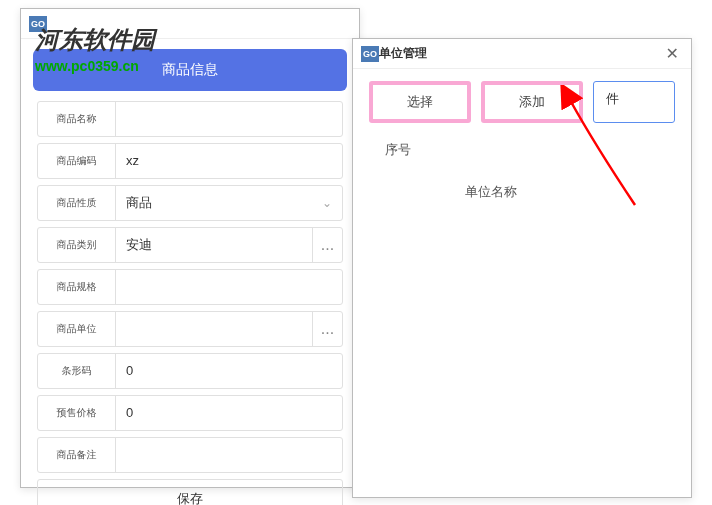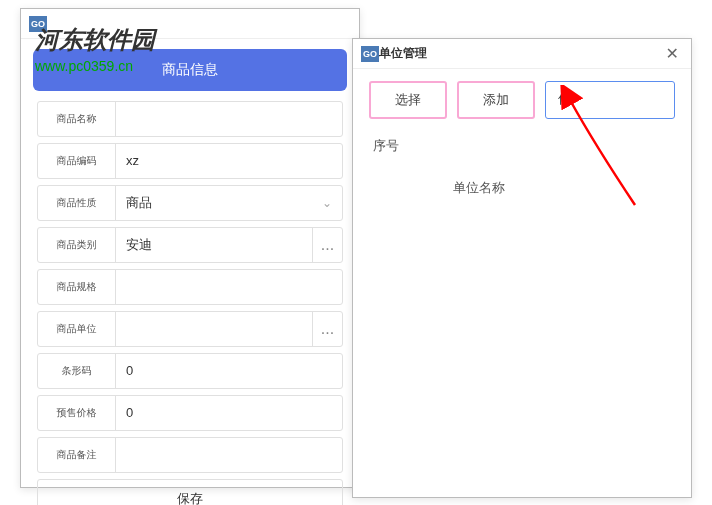--- a/index.html
+++ b/index.html
@@ -1,20 +1,20 @@
 <!DOCTYPE html>
 <html><head>
   <meta charset="utf-8">
   <style>
     * { margin: 0; padding: 0; box-sizing: border-box; font-family: "Microsoft YaHei", sans-serif; }
     body { width: 712px; height: 505px; background: #fff; position: relative; overflow: hidden; }
     
     .watermark { position: absolute; top: 24px; left: 35px; z-index: 100; font-size: 24px; font-weight: bold; font-style: italic; font-family: "SimSun", serif; }
     .watermark .zh { color: #333; }
-    .watermark .url { display: block; color: #00a800; font-size: 14px; font-style: normal; font-weight: normal; margin-top: 2px; }
+    .watermark .url { display: block; color: #00a800; font-size: 14px; font-style: normal; font-weight: bold; margin-top: 2px; }
     
     .window { position: absolute; border: 1px solid #bbb; background: #fff; box-shadow: 0 2px 8px rgba(0,0,0,0.1); }
     .window.back { top: 8px; left: 20px; width: 340px; height: 480px; }
     .window.front { top: 38px; left: 352px; width: 340px; height: 460px; }
     
     .titlebar { height: 30px; display: flex; align-items: center; padding: 0 8px; background: #fff; border-bottom: 1px solid #eee; }
     .titlebar .icon { width: 18px; height: 16px; background: #4a7ab5; color: #fff; font-size: 9px; font-weight: bold; display: flex; align-items: center; justify-content: center; }
     .titlebar .title-text { font-size: 12px; color: #333; flex: 1; font-weight: bold; }
     .titlebar .close { font-size: 16px; color: #666; cursor: pointer; padding: 0 4px; }
     
@@ -24,25 +24,25 @@
     .form-row { display: flex; align-items: center; border: 1px solid #e0e0e0; border-radius: 3px; margin-bottom: 6px; height: 36px; overflow: hidden; }
     .form-row .label { width: 78px; text-align: center; font-size: 10px; color: #555; border-right: 1px solid #e0e0e0; line-height: 34px; }
     .form-row .value { flex: 1; padding: 0 10px; font-size: 13px; color: #333; line-height: 34px; }
     .form-row .chevron { padding: 0 10px; color: #aaa; font-size: 12px; }
     .form-row .more { width: 30px; text-align: center; border-left: 1px solid #e0e0e0; color: #888; line-height: 34px; cursor: pointer; }
     
     .save-btn { border: 1px solid #e0e0e0; border-radius: 3px; text-align: center; padding: 10px 0; font-size: 13px; color: #333; cursor: pointer; margin-top: 6px; }
     
     .front-content { padding: 12px 16px; }
     .btn-row { display: flex; gap: 10px; margin-bottom: 18px; }
-    .action-btn { border: 2px solid #f9a8d4; border-radius: 3px; padding: 8px 24px; font-size: 13px; color: #444; cursor: pointer; background: #fff; }
+    .action-btn { border: 4px solid #f9a8d4; border-radius: 3px; padding: 8px 34px; font-size: 13px; color: #444; cursor: pointer; background: #fff; }
     .action-input { flex: 1; border: 1px solid #5b8def; border-radius: 3px; padding: 8px 12px; font-size: 13px; color: #333; }
     
     .list-header { display: flex; font-size: 13px; color: #555; padding: 0 4px; }
-    .list-header .col1 { width: 80px; }
+    .list-header .col1 { width: 80px; margin-left: 12px; }
     .list-header .col2 { flex: 1; margin-top: 42px; }
     
     .arrow-svg { position: absolute; top: 85px; left: 540px; pointer-events: none; }
   </style>
 </head>
 <body>
 
 <div class="watermark">
   <span class="zh">河东软件园</span>
   <span class="url">www.pc0359.cn</span>

